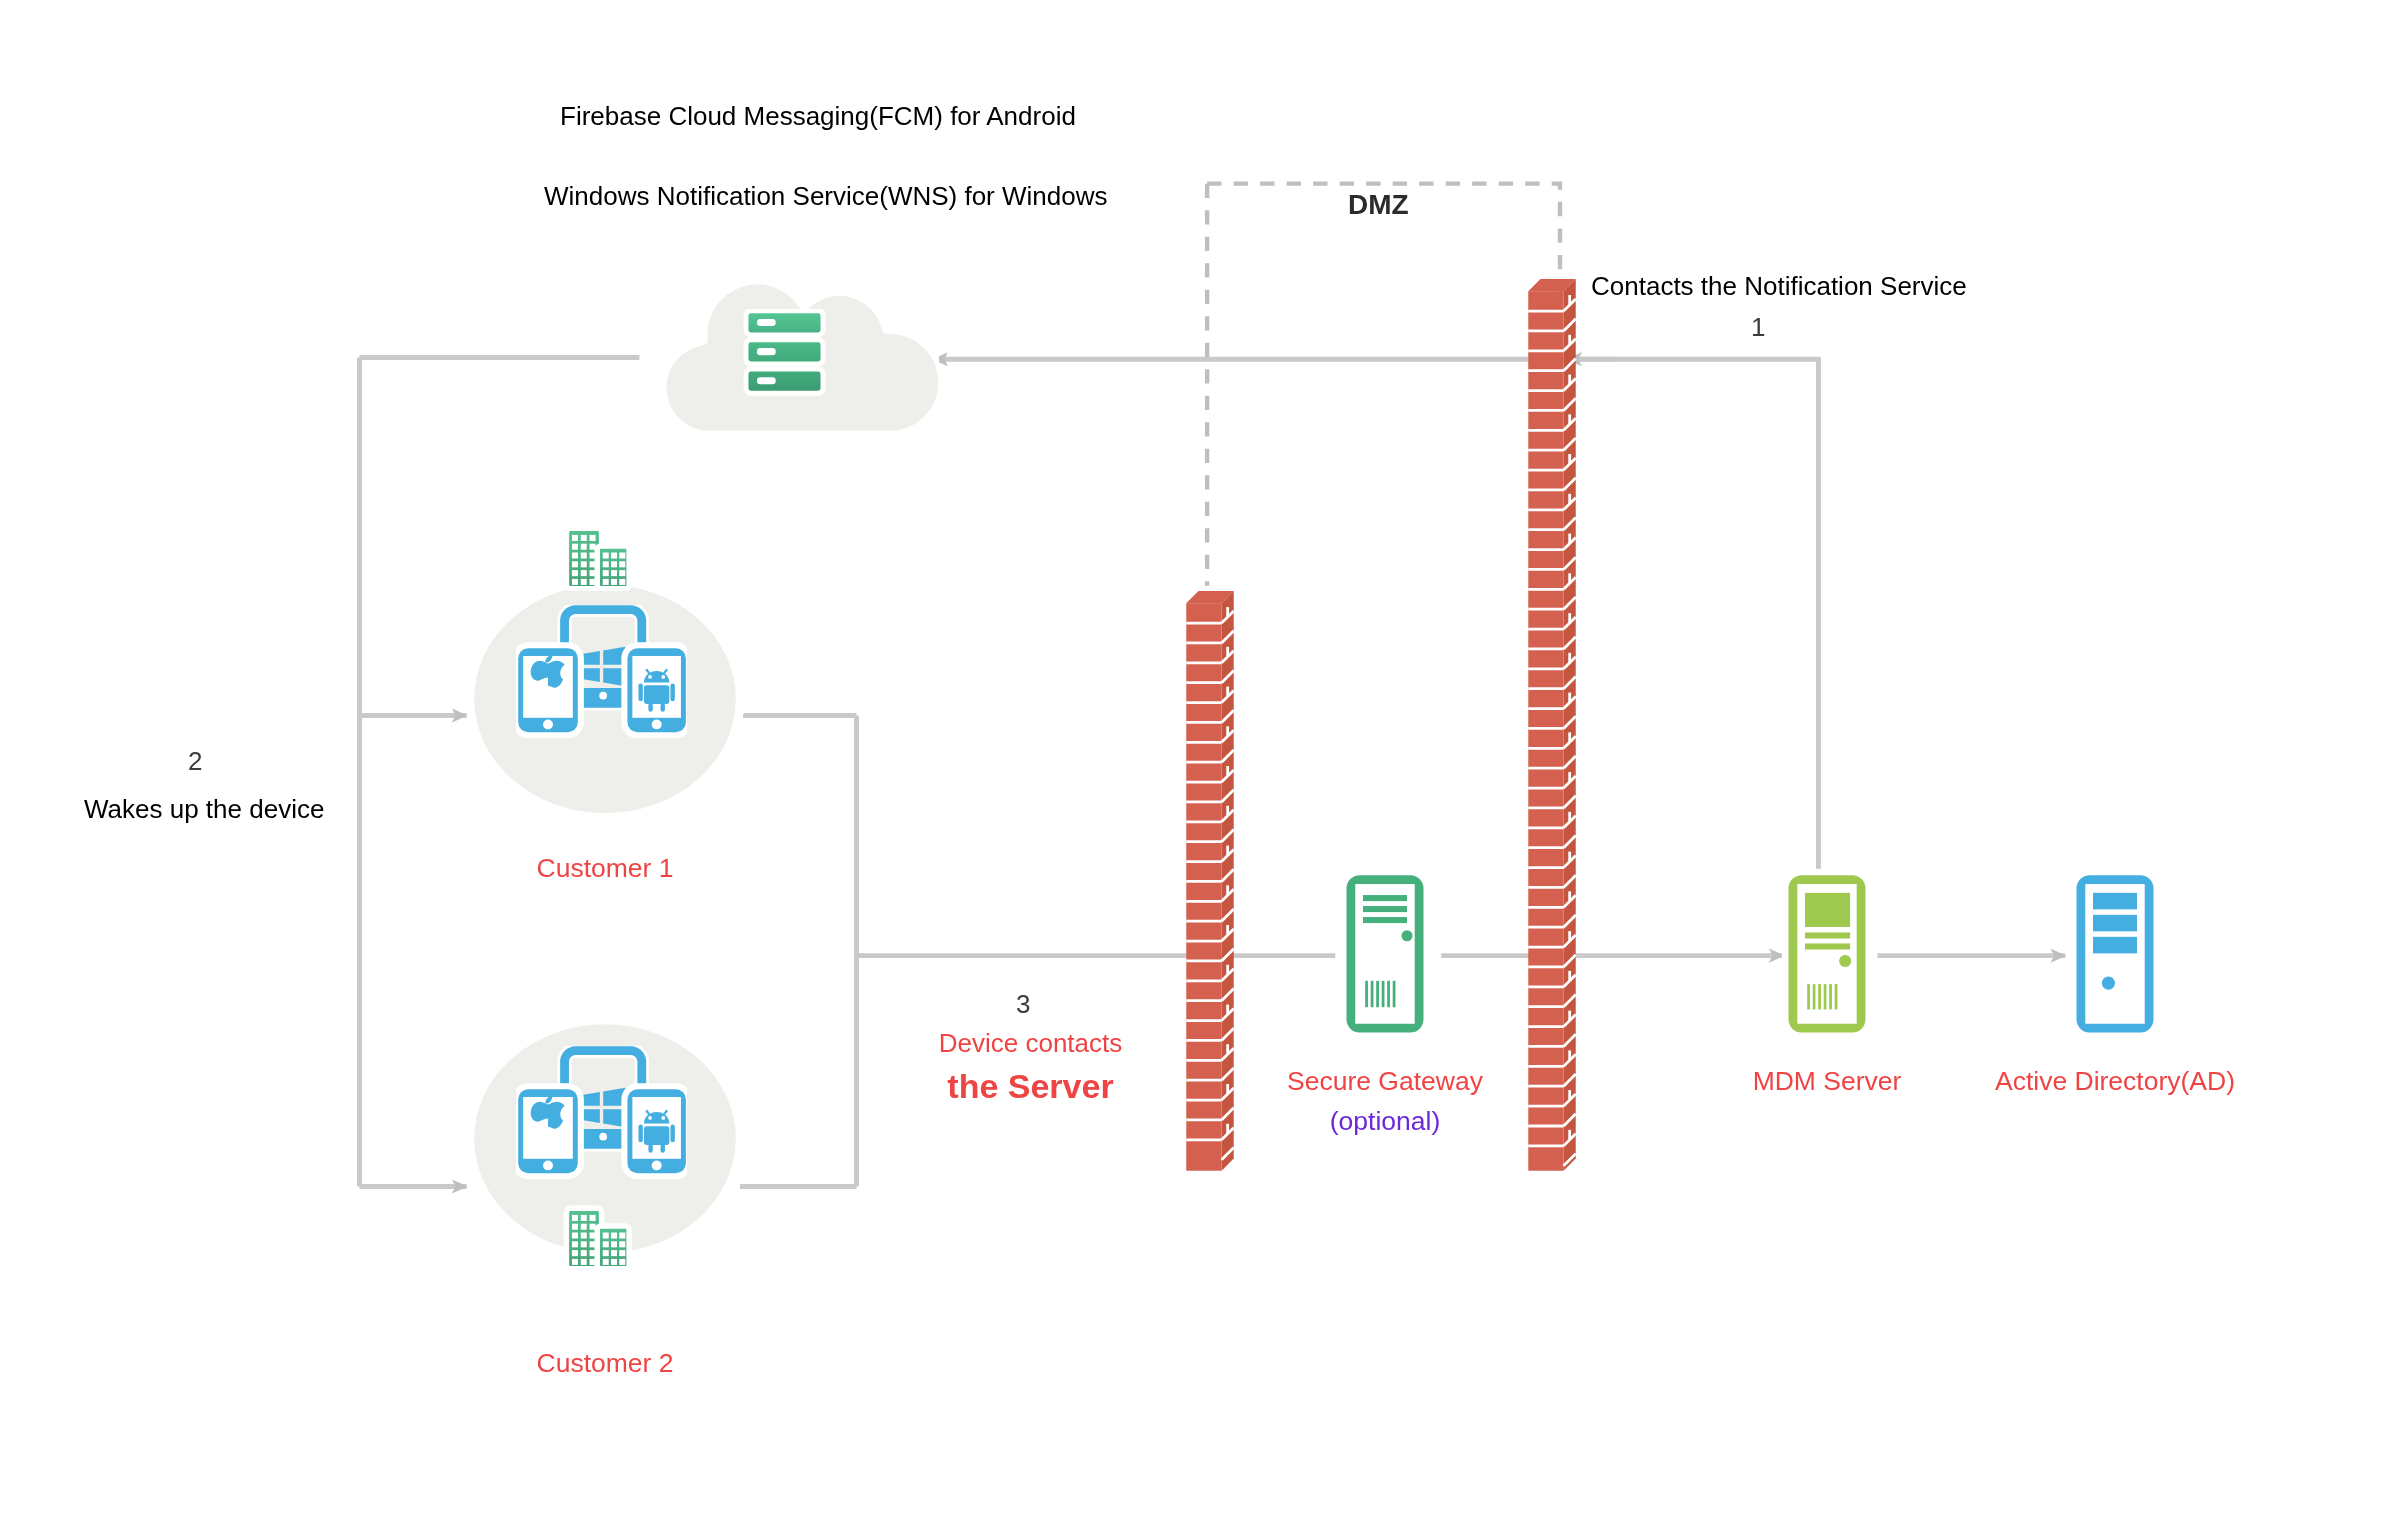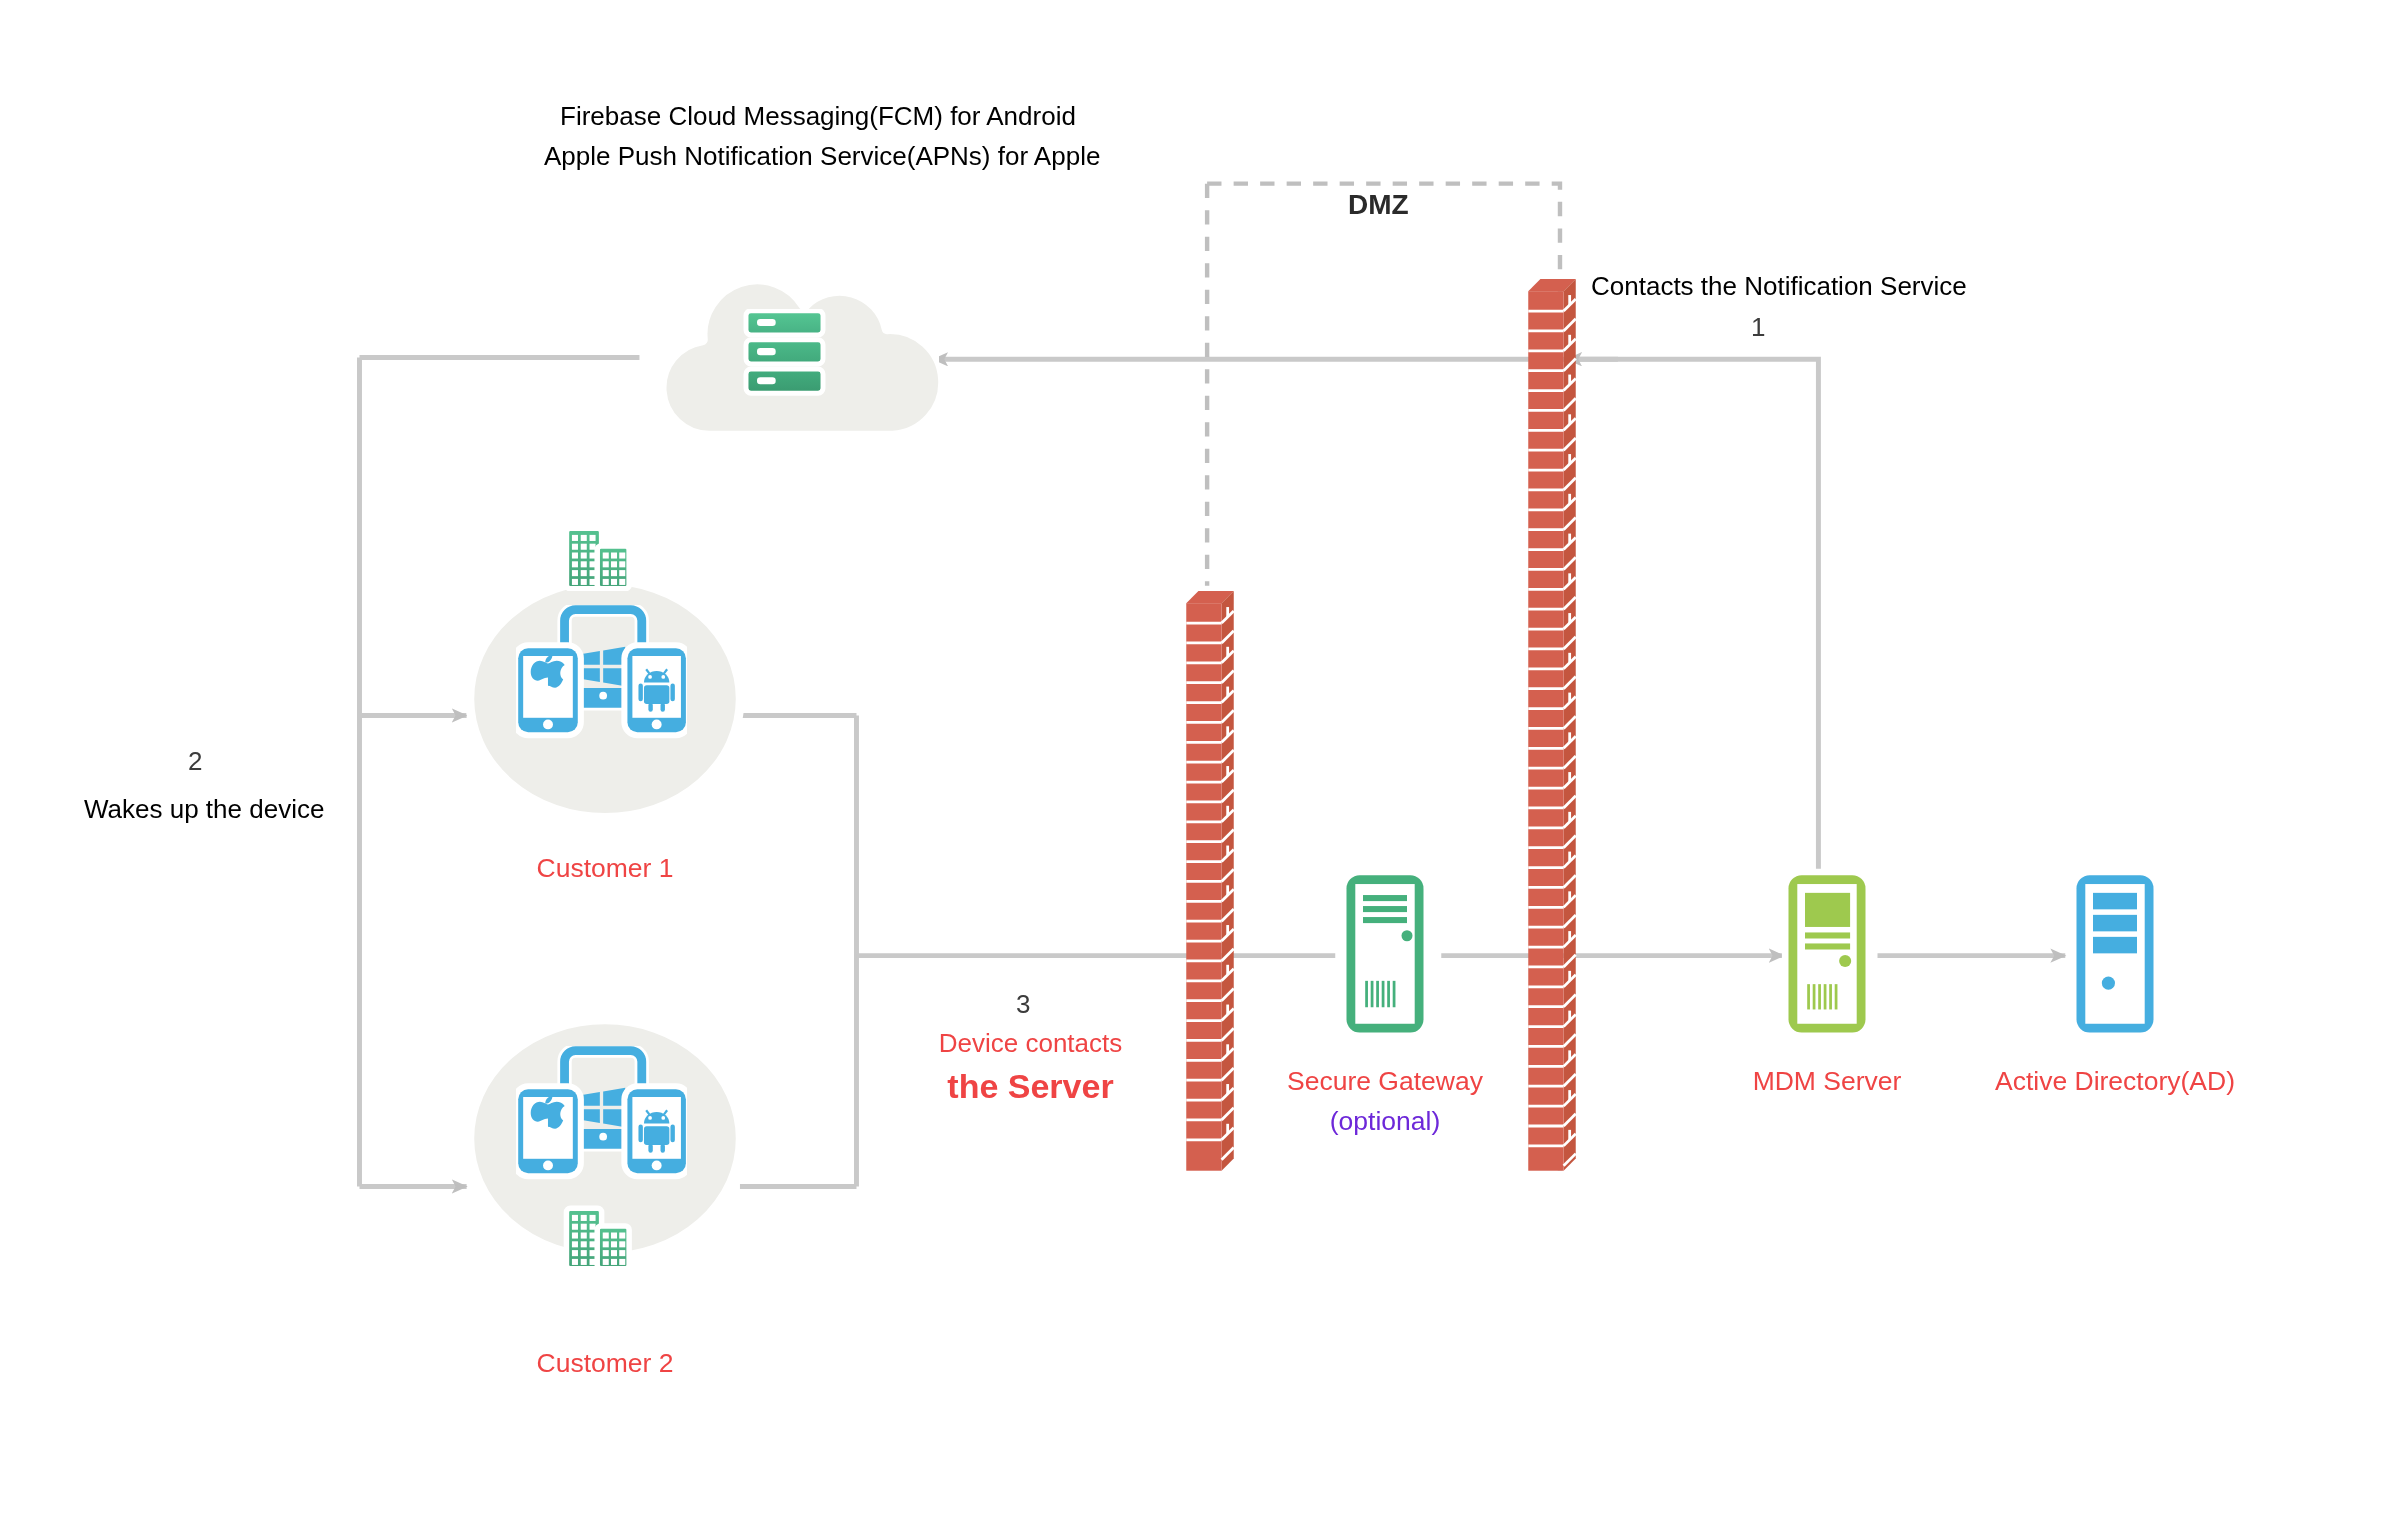--- a/index.html
+++ b/index.html
@@ -55,21 +55,21 @@
 
     <path d="M3293,1590 L3293,650 L1690,650" stroke="#c9c9c9" stroke-width="9" fill="none" marker-end="url(#arrL)"></path>
 
     <path d="M2930,650 L2838,650" stroke="#c9c9c9" stroke-width="9" fill="none" marker-end="url(#arrL)"></path>
 
     <path d="M2186,332 L2825,332 L2825,2140" stroke="#bfbfbf" stroke-width="8" fill="none" stroke-dasharray="26 22"></path>
     <path d="M2186,332 L2186,1060" stroke="#bfbfbf" stroke-width="8" fill="none" stroke-dasharray="26 22"></path>
   </svg>
 
   <div class="lbl" style="left:560px;top:101px;font-size:26px;">Firebase Cloud Messaging(FCM) for Android</div>
-  <div class="lbl" style="left:544px;top:141px;font-size:26px;">Apple Push Notification Service(APNs) for Apple</div>
+  <div class="lbl" style="left:544px;top:181px;font-size:26px;">Windows Notification Service(WNS) for Windows</div>
 
   <div class="dmzlabel" style="left:1348px;top:141px;font-size:28px;">DMZ</div>
 
   <div class="node" style="left:630px;top:254px;width:309px;height:199px;">
     <svg width="309" height="199" viewBox="0 0 560 360">
       <g>
         <path d="M143,330
                  a88,88 0 0,1 -12,-175
                  a100,100 0 0,1 185,-62
                  a88,88 0 0,1 150,42

